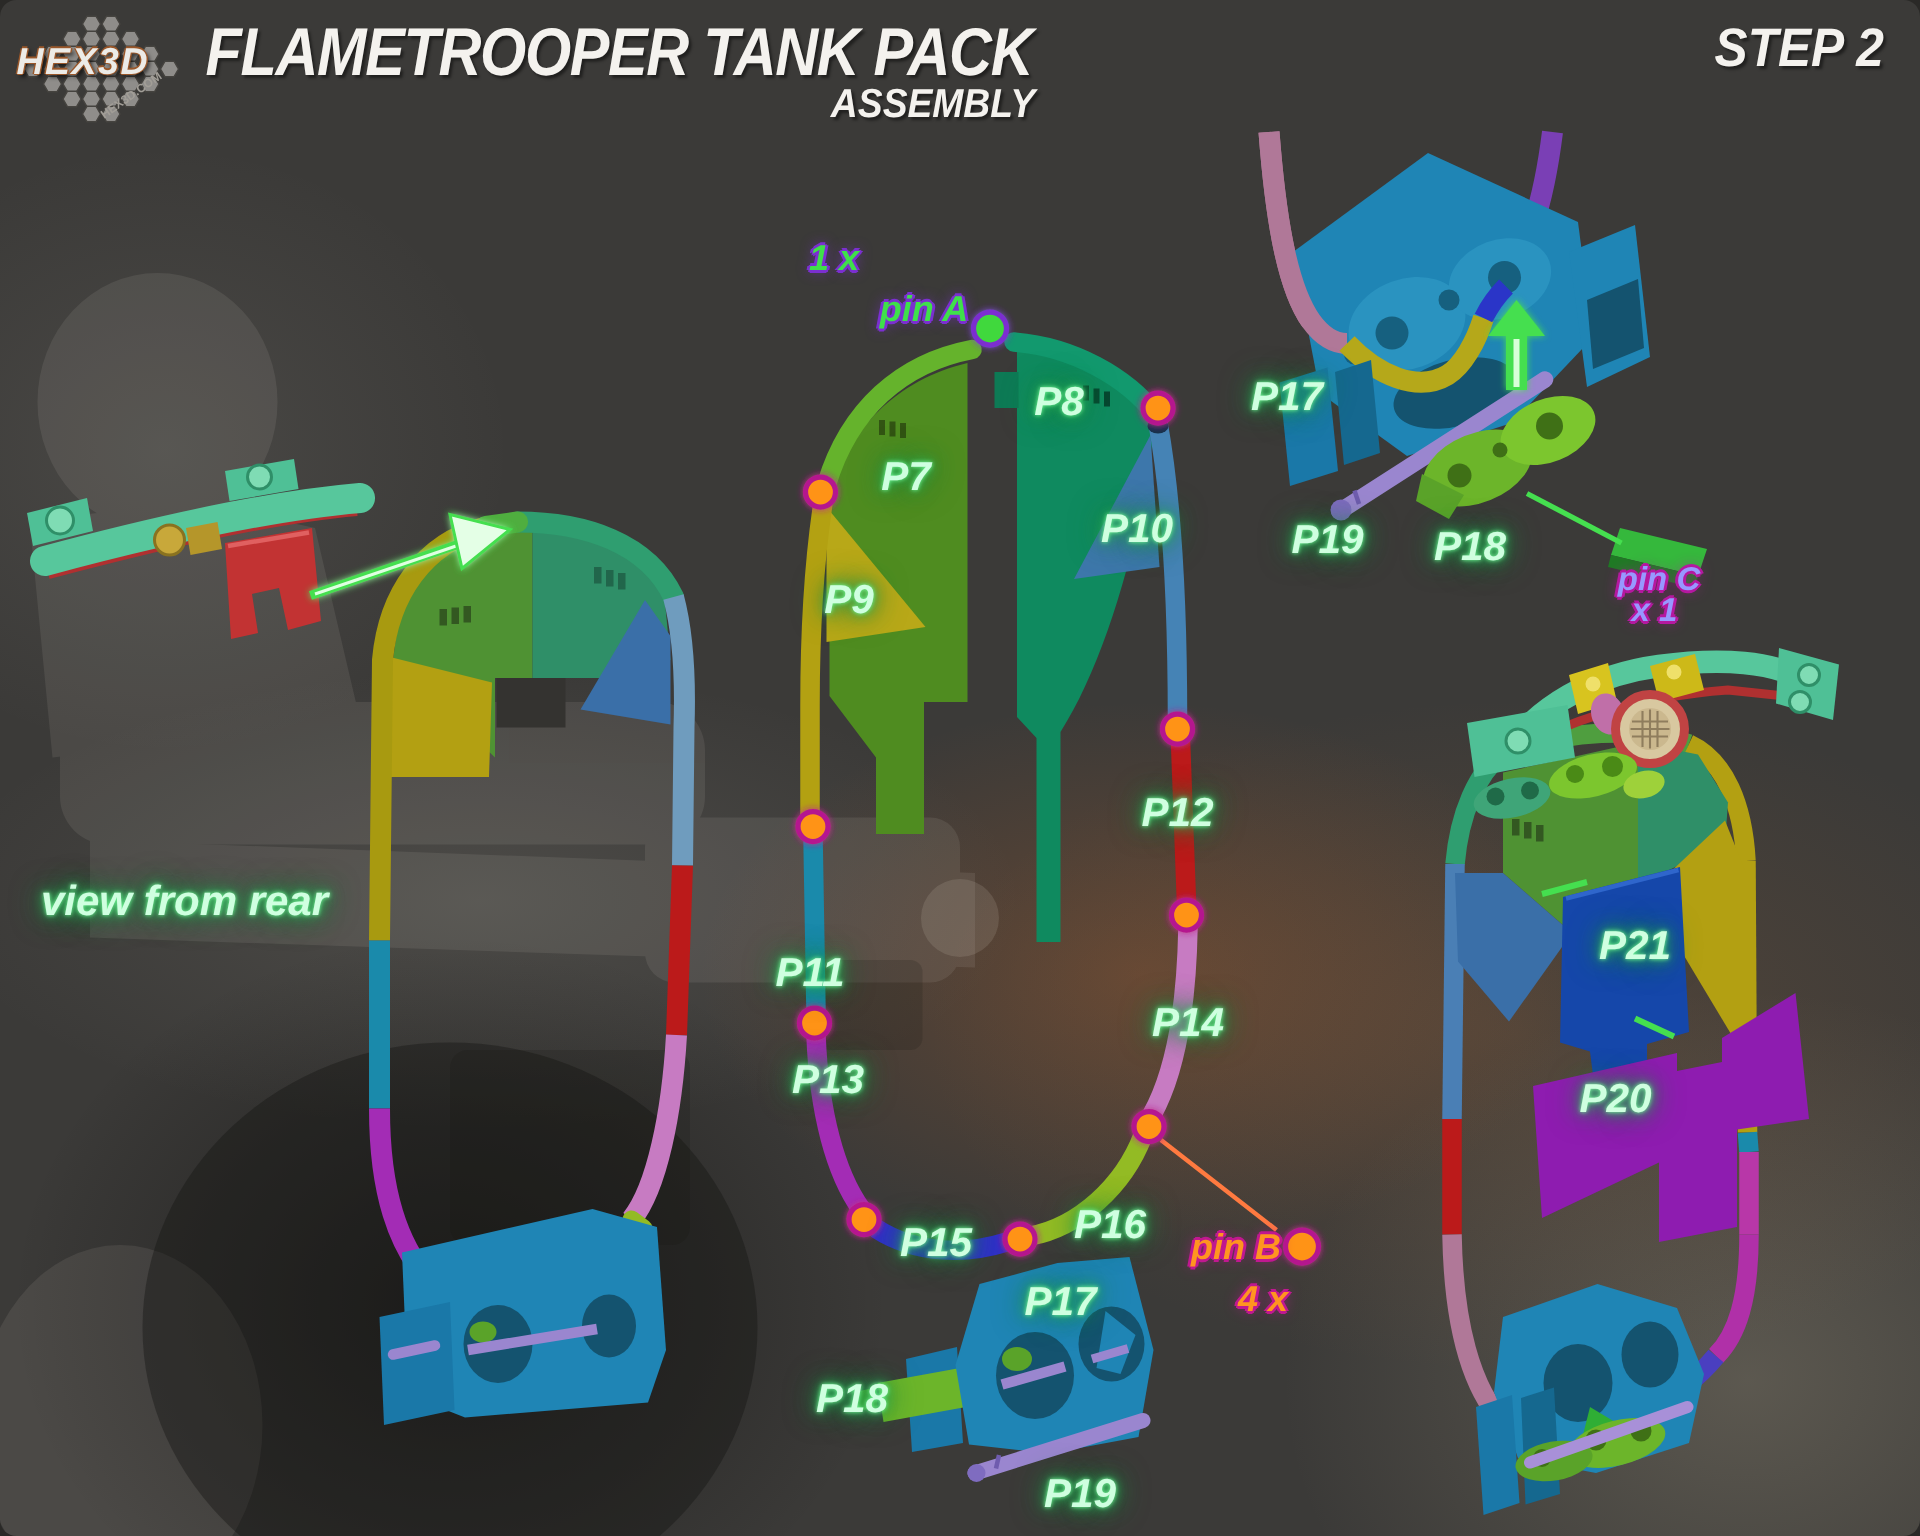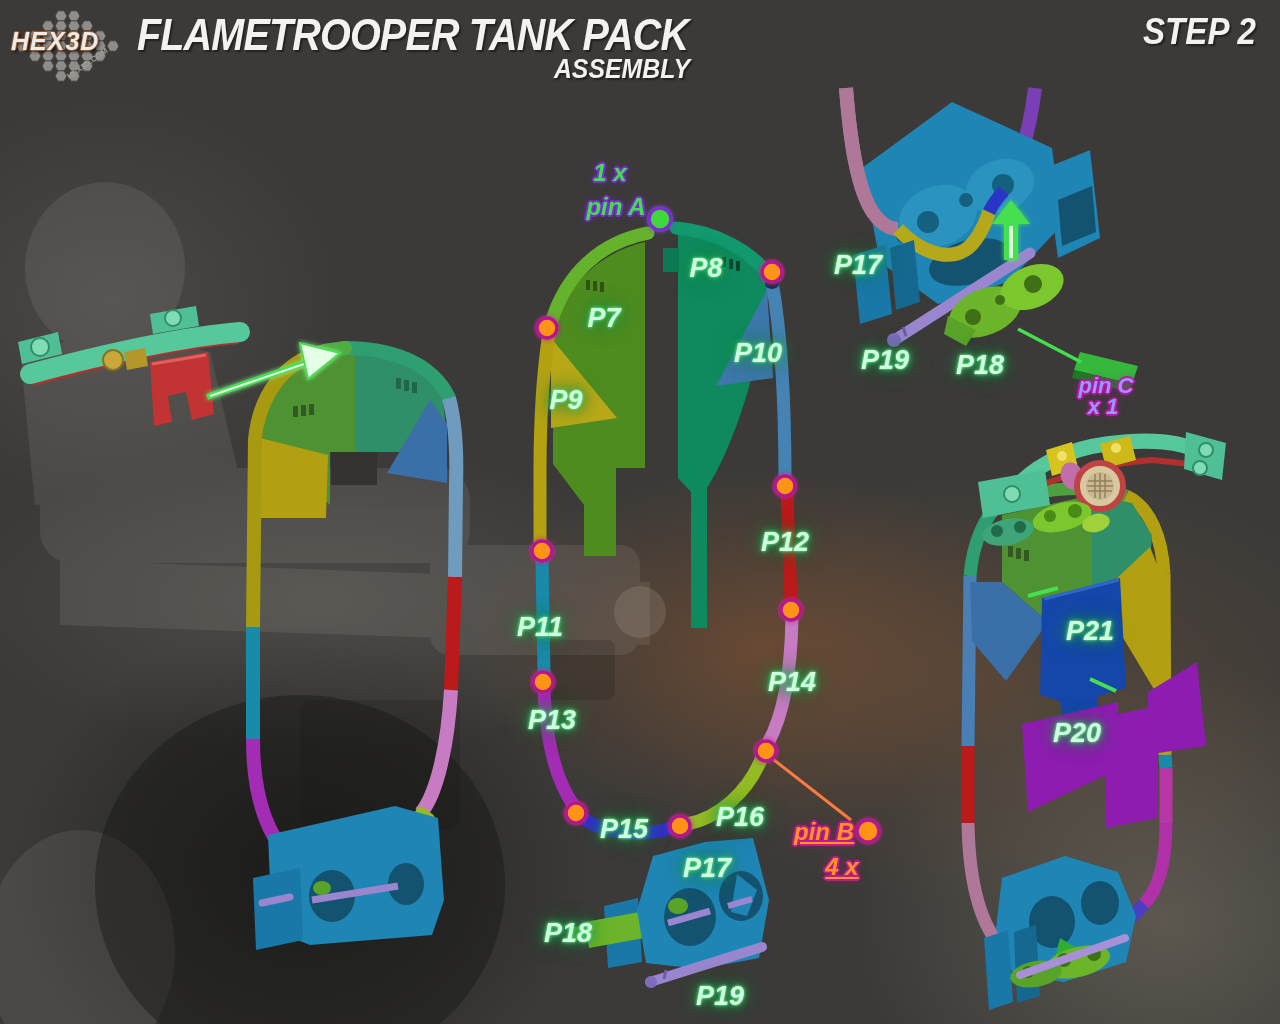--- a/index.html
+++ b/index.html
@@ -7,20 +7,21 @@
     position:relative;width:1280px;height:1024px;overflow:hidden;
     background:
       radial-gradient(420px 260px at 760px 650px, rgba(190,100,42,.30), transparent 70%),
       radial-gradient(560px 320px at 1010px 690px, rgba(165,108,62,.22), transparent 70%),
       radial-gradient(430px 360px at 1165px 920px, rgba(168,158,134,.30), transparent 72%),
       radial-gradient(330px 290px at 110px 300px, rgba(205,200,190,.10), transparent 70%),
       radial-gradient(520px 220px at 320px 600px, rgba(195,190,178,.13), transparent 70%),
       radial-gradient(390px 330px at 300px 870px, rgba(8,8,8,.5), transparent 75%),
       #3b3a38;
     font-family:"Liberation Sans",sans-serif;
+    border-radius:11px;
   }
   svg.scene{position:absolute;left:0;top:0;}
   .hdr-title{
     position:absolute;left:137px;top:12px;white-space:nowrap;
     font:italic 900 45px/1 "Liberation Sans",sans-serif;letter-spacing:-1px;
     color:#f4f2ee;transform:scaleX(.88);transform-origin:left top;
     text-shadow:2px 2px 2px rgba(0,0,0,.45);
   }
   .hdr-sub{
     position:absolute;left:622px;top:56px;white-space:nowrap;
@@ -56,21 +57,20 @@
     position:absolute;transform:translate(-50%,-50%);white-space:nowrap;
     font:italic 900 24px/1 "Liberation Sans",sans-serif;
     color:#3fe04a;
     text-shadow:-2px 0 0 #7b2fd0,2px 0 0 #7b2fd0,0 -2px 0 #7b2fd0,0 2px 0 #7b2fd0,-1px -1px 0 #7b2fd0,1px 1px 0 #7b2fd0,1px -1px 0 #7b2fd0,-1px 1px 0 #7b2fd0,0 0 9px rgba(123,47,208,.9);
   }
   .pin-orange{
     position:absolute;transform:translate(-50%,-50%);white-space:nowrap;
     font:italic 900 24px/1 "Liberation Sans",sans-serif;
     color:#ff9520;
     text-shadow:-2px 0 0 #c01890,2px 0 0 #c01890,0 -2px 0 #c01890,0 2px 0 #c01890,-1px -1px 0 #c01890,1px 1px 0 #c01890,1px -1px 0 #c01890,-1px 1px 0 #c01890,0 0 9px rgba(192,24,144,.9);
-    text-decoration:underline;
   }
   .pin-blue{
     position:absolute;transform:translate(-50%,-50%);white-space:nowrap;
     font:italic 900 22px/1 "Liberation Sans",sans-serif;
     color:#9898ff;
     text-shadow:-2px 0 0 #b518a0,2px 0 0 #b518a0,0 -2px 0 #b518a0,0 2px 0 #b518a0,-1px -1px 0 #b518a0,1px 1px 0 #b518a0,1px -1px 0 #b518a0,-1px 1px 0 #b518a0,0 0 9px rgba(181,24,160,.9);
   }
 </style>
 </head>
 <body>
@@ -388,29 +388,30 @@
     </g>
   </svg>
   <div class="logo-brand">HEX3D</div>
   <div class="logo-site">HEX3D.COM</div>
 </div>
 
 <div class="hdr-title">FLAMETROOPER TANK PACK</div>
 <div class="hdr-sub">ASSEMBLY</div>
 <div class="hdr-step">STEP 2</div>
 
-
-<div class="pin-green" style="left:610px;top:173px">1 x</div>
+<div class="plabel" style="left:123px;top:601px;font-size:28px">view from rear</div>
+
+<div class="pin-green" style="left:556px;top:173px">1 x</div>
 <div class="pin-green" style="left:616px;top:207px">pin A</div>
 
 <div class="plabel" style="left:604px;top:318px">P7</div>
 <div class="plabel" style="left:706px;top:268px">P8</div>
 <div class="plabel" style="left:566px;top:400px">P9</div>
 <div class="plabel" style="left:758px;top:353px">P10</div>
-<div class="plabel" style="left:540px;top:627px">P11</div>
+<div class="plabel" style="left:540px;top:649px">P11</div>
 <div class="plabel" style="left:785px;top:542px">P12</div>
 <div class="plabel" style="left:552px;top:720px">P13</div>
 <div class="plabel" style="left:792px;top:682px">P14</div>
 <div class="plabel" style="left:624px;top:829px">P15</div>
 <div class="plabel" style="left:740px;top:817px">P16</div>
 <div class="plabel" style="left:707px;top:868px">P17</div>
 <div class="plabel" style="left:568px;top:933px">P18</div>
 <div class="plabel" style="left:720px;top:996px">P19</div>
 
 <div class="pin-orange" style="left:824px;top:832px">pin B</div>

